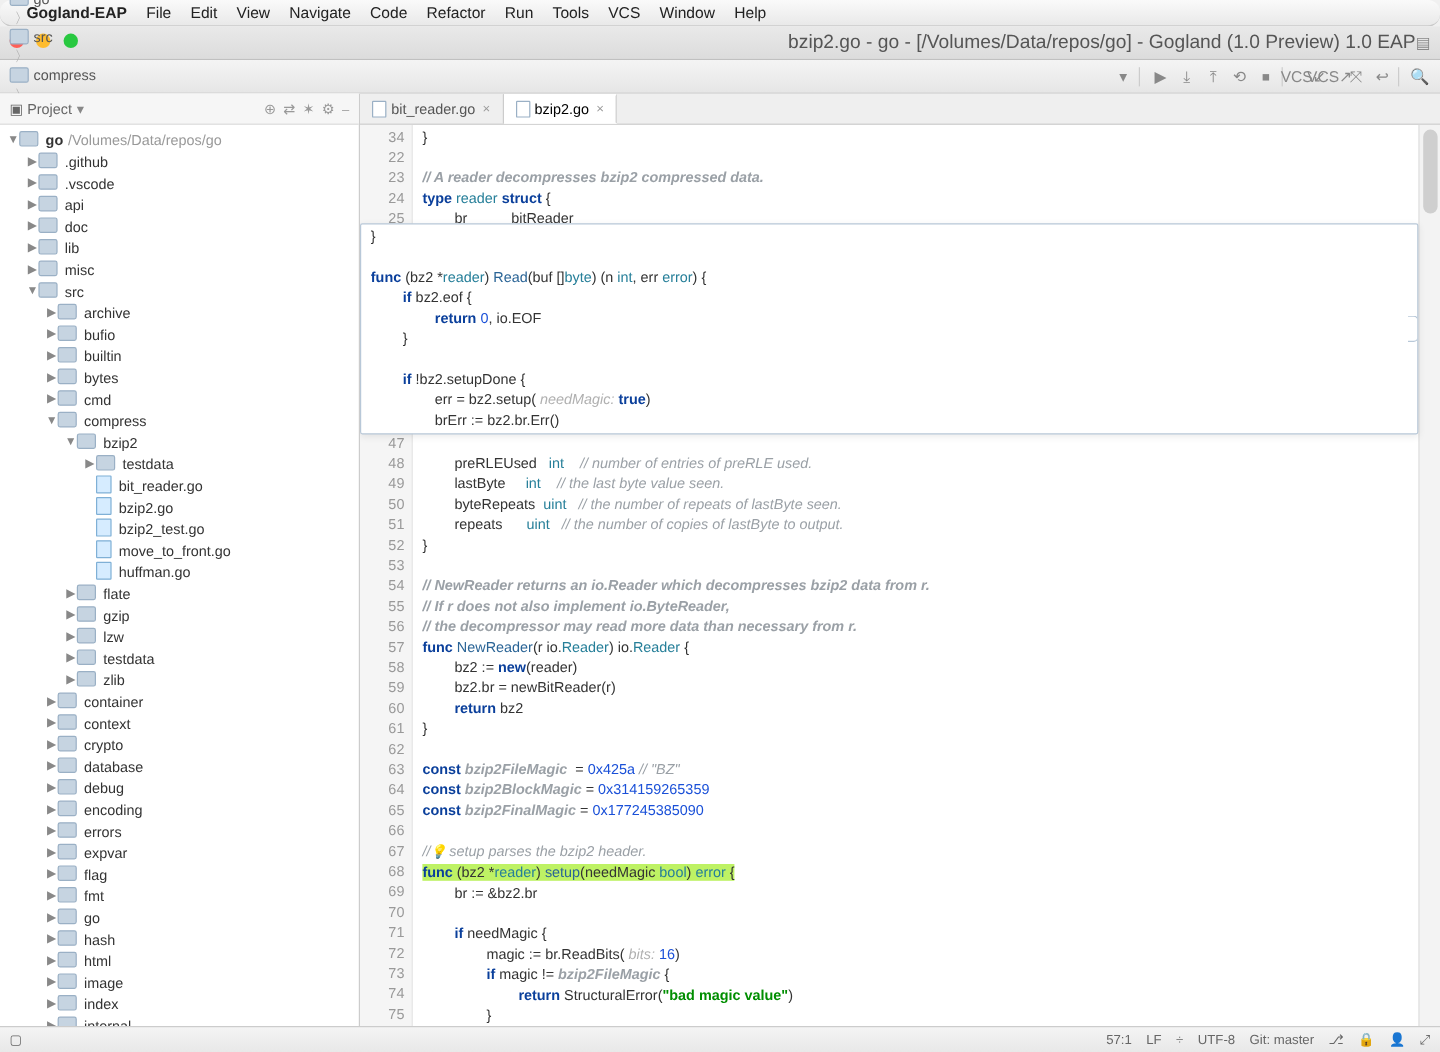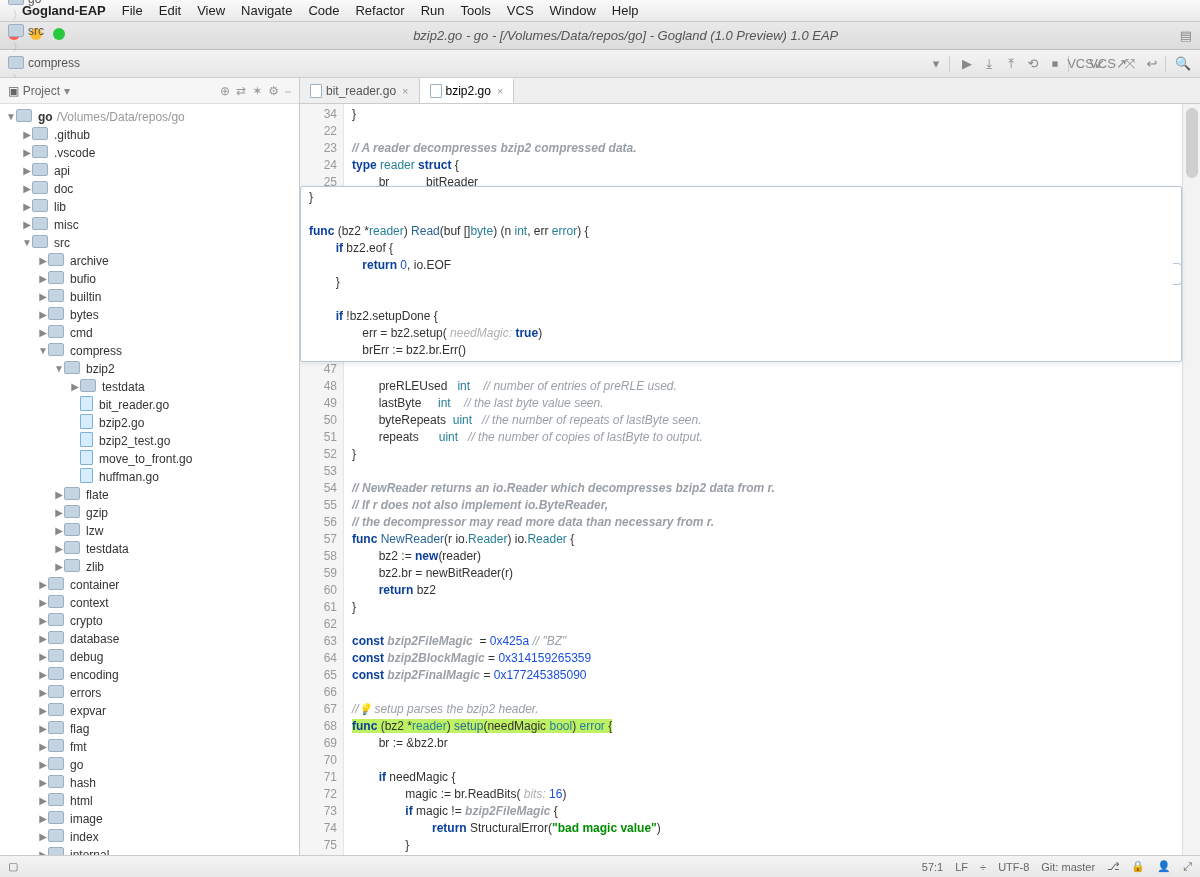--- a/index.html
+++ b/index.html
@@ -1,30 +1,30 @@
 <!DOCTYPE html>
 <html><head>
 <meta charset="utf-8">
 <style>
   * { margin:0; padding:0; box-sizing:border-box; font-family:"Helvetica Neue","Lucida Grande",Arial,sans-serif; }
   body { width:1200px; height:877px; background:#f0f0f0; font-size:12px; color:#333; overflow:hidden; }
 
   
   .mac-menu { height:22px; background:linear-gradient(#fafafa,#e9e9e9); border-bottom:1px solid #c9c9c9;
-              display:flex; align-items:center; padding:0 10px; font-size:13px; color:#222; }
+              display:flex; align-items:center; padding:0 10px; font-size:13px; color:#222;border-radius:10px; }
   .mac-menu .apple  { margin-right:12px; font-size:14px; }
   .mac-menu .item   { margin-right:16px; }
   .mac-menu .item.app { font-weight:700; }
 
   
   .titlebar { height:28px; background:linear-gradient(#e9e9e9,#dcdcdc);
               border-bottom:1px solid #c0c0c0; display:flex;align-items:center; padding:0 8px;}
   .traffic-lights span{ width:12px;height:12px;border-radius:50%;display:inline-block;margin-right:7px;}
   .tl-red{background:#ff5f57;} .tl-yellow{background:#febc2e;} .tl-green{background:#28c840;}
-  .titlebar .title{flex:1;text-align:center;color:#555;font-size:13px;font-style:italic;}
+  .titlebar .title{flex:1;text-align:right;color:#555;font-size:16px;}
   .titlebar .rt{color:#888;font-size:13px;display:flex;align-items:center;}
 
   
   .nav-bar{height:28px;background:linear-gradient(#f4f4f4,#e6e6e6);border-bottom:1px solid #cfcfcf;
            display:flex;align-items:center;padding:0 8px;font-size:12px;color:#555;}
   .folder-ic::before{content:"";display:inline-block;width:14px;height:11px;
      background:#c6d4e1;border:1px solid #9ab0c5;border-radius:2px;margin-right:4px;vertical-align:-1px;}
   .file-ic::before{content:"";display:inline-block;width:11px;height:13px;
      background:#fff;border:1px solid #9ab0c5;border-radius:1px;margin-right:4px;vertical-align:-2px;}
   .bc-item{display:flex;align-items:center;color:#555;}

